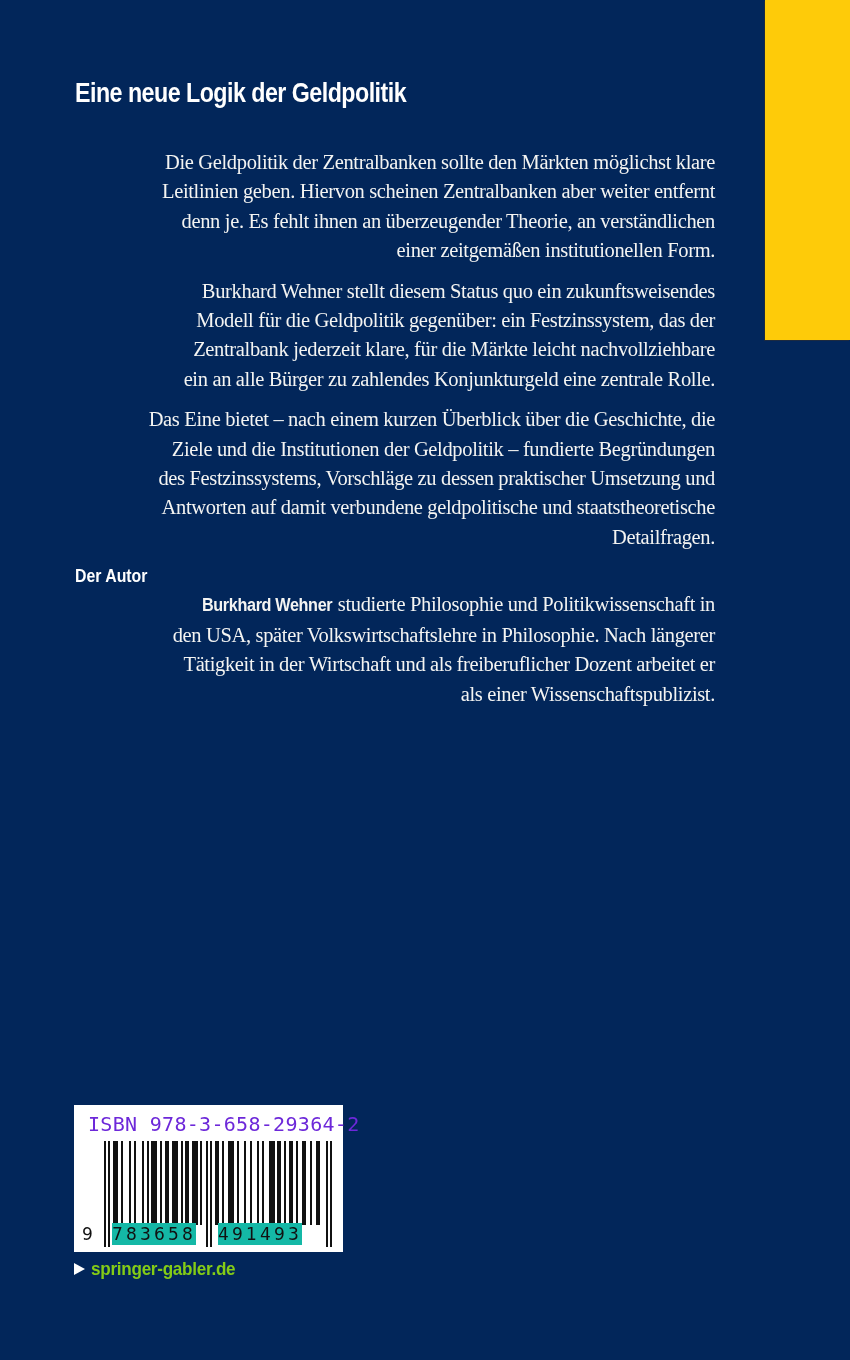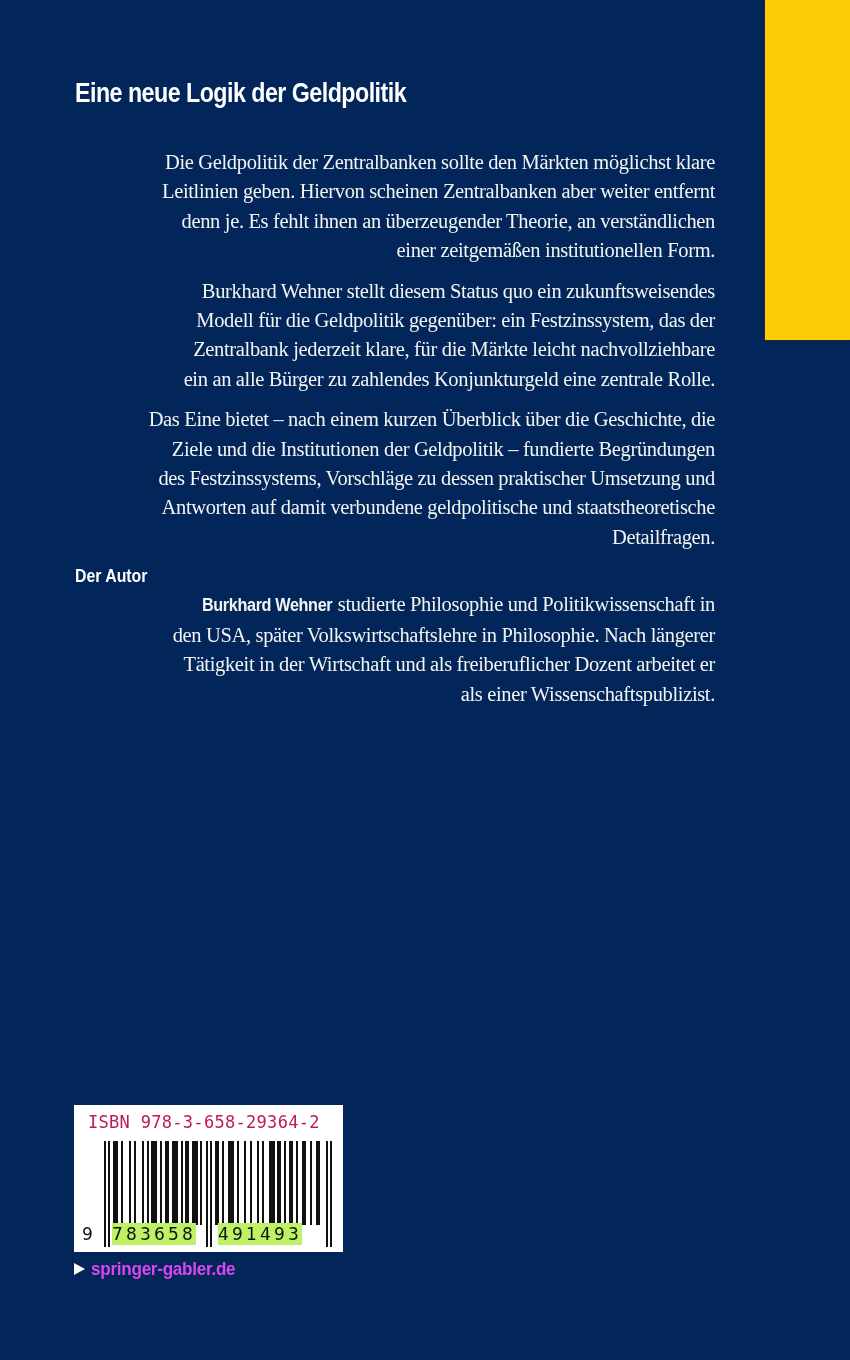--- a/index.html
+++ b/index.html
@@ -80,54 +80,54 @@
       top: 1105px;
       width: 269px;
       height: 147px;
       background: #ffffff;
     }
     .isbn-label {
       position: absolute;
       left: 14px;
       top: 7px;
       font-family: "DejaVu Sans Mono", "Liberation Mono", monospace;
-      font-size: 17px;
+      font-size: 20px;
       letter-spacing: 0.3px;
-      color: #be185d;
+      color: #6d28d9;
       white-space: nowrap;
     }
     .bars {
       position: absolute;
       left: 30px;
       top: 36px;
       width: 232px;
       height: 106px;
     }
     .bar-digits {
       position: absolute;
       top: 118px;
       font-family: "DejaVu Sans", "Liberation Sans", sans-serif;
       font-size: 17px;
       color: #111111;
       letter-spacing: 3.2px;
       white-space: nowrap;
-      background: #bef264;
+      background: #14b8a6;
       line-height: 22px;
     }
     .digit-first { left: 8px; background: transparent; }
     .digit-left { left: 38px; }
     .digit-right { left: 144px; }
     .website {
       position: absolute;
       left: 74px;
       top: 1258px;
       font-family: "Liberation Sans", "DejaVu Sans", sans-serif;
       font-weight: bold;
       font-size: 19px;
-      color: #d946ef;
+      color: #84cc16;
       white-space: nowrap;
       display: flex;
       align-items: center;
     }
     .website .arrow {
       width: 0; height: 0;
       border-top: 6px solid transparent;
       border-bottom: 6px solid transparent;
       border-left: 11px solid #ffffff;
       margin-right: 6px;

